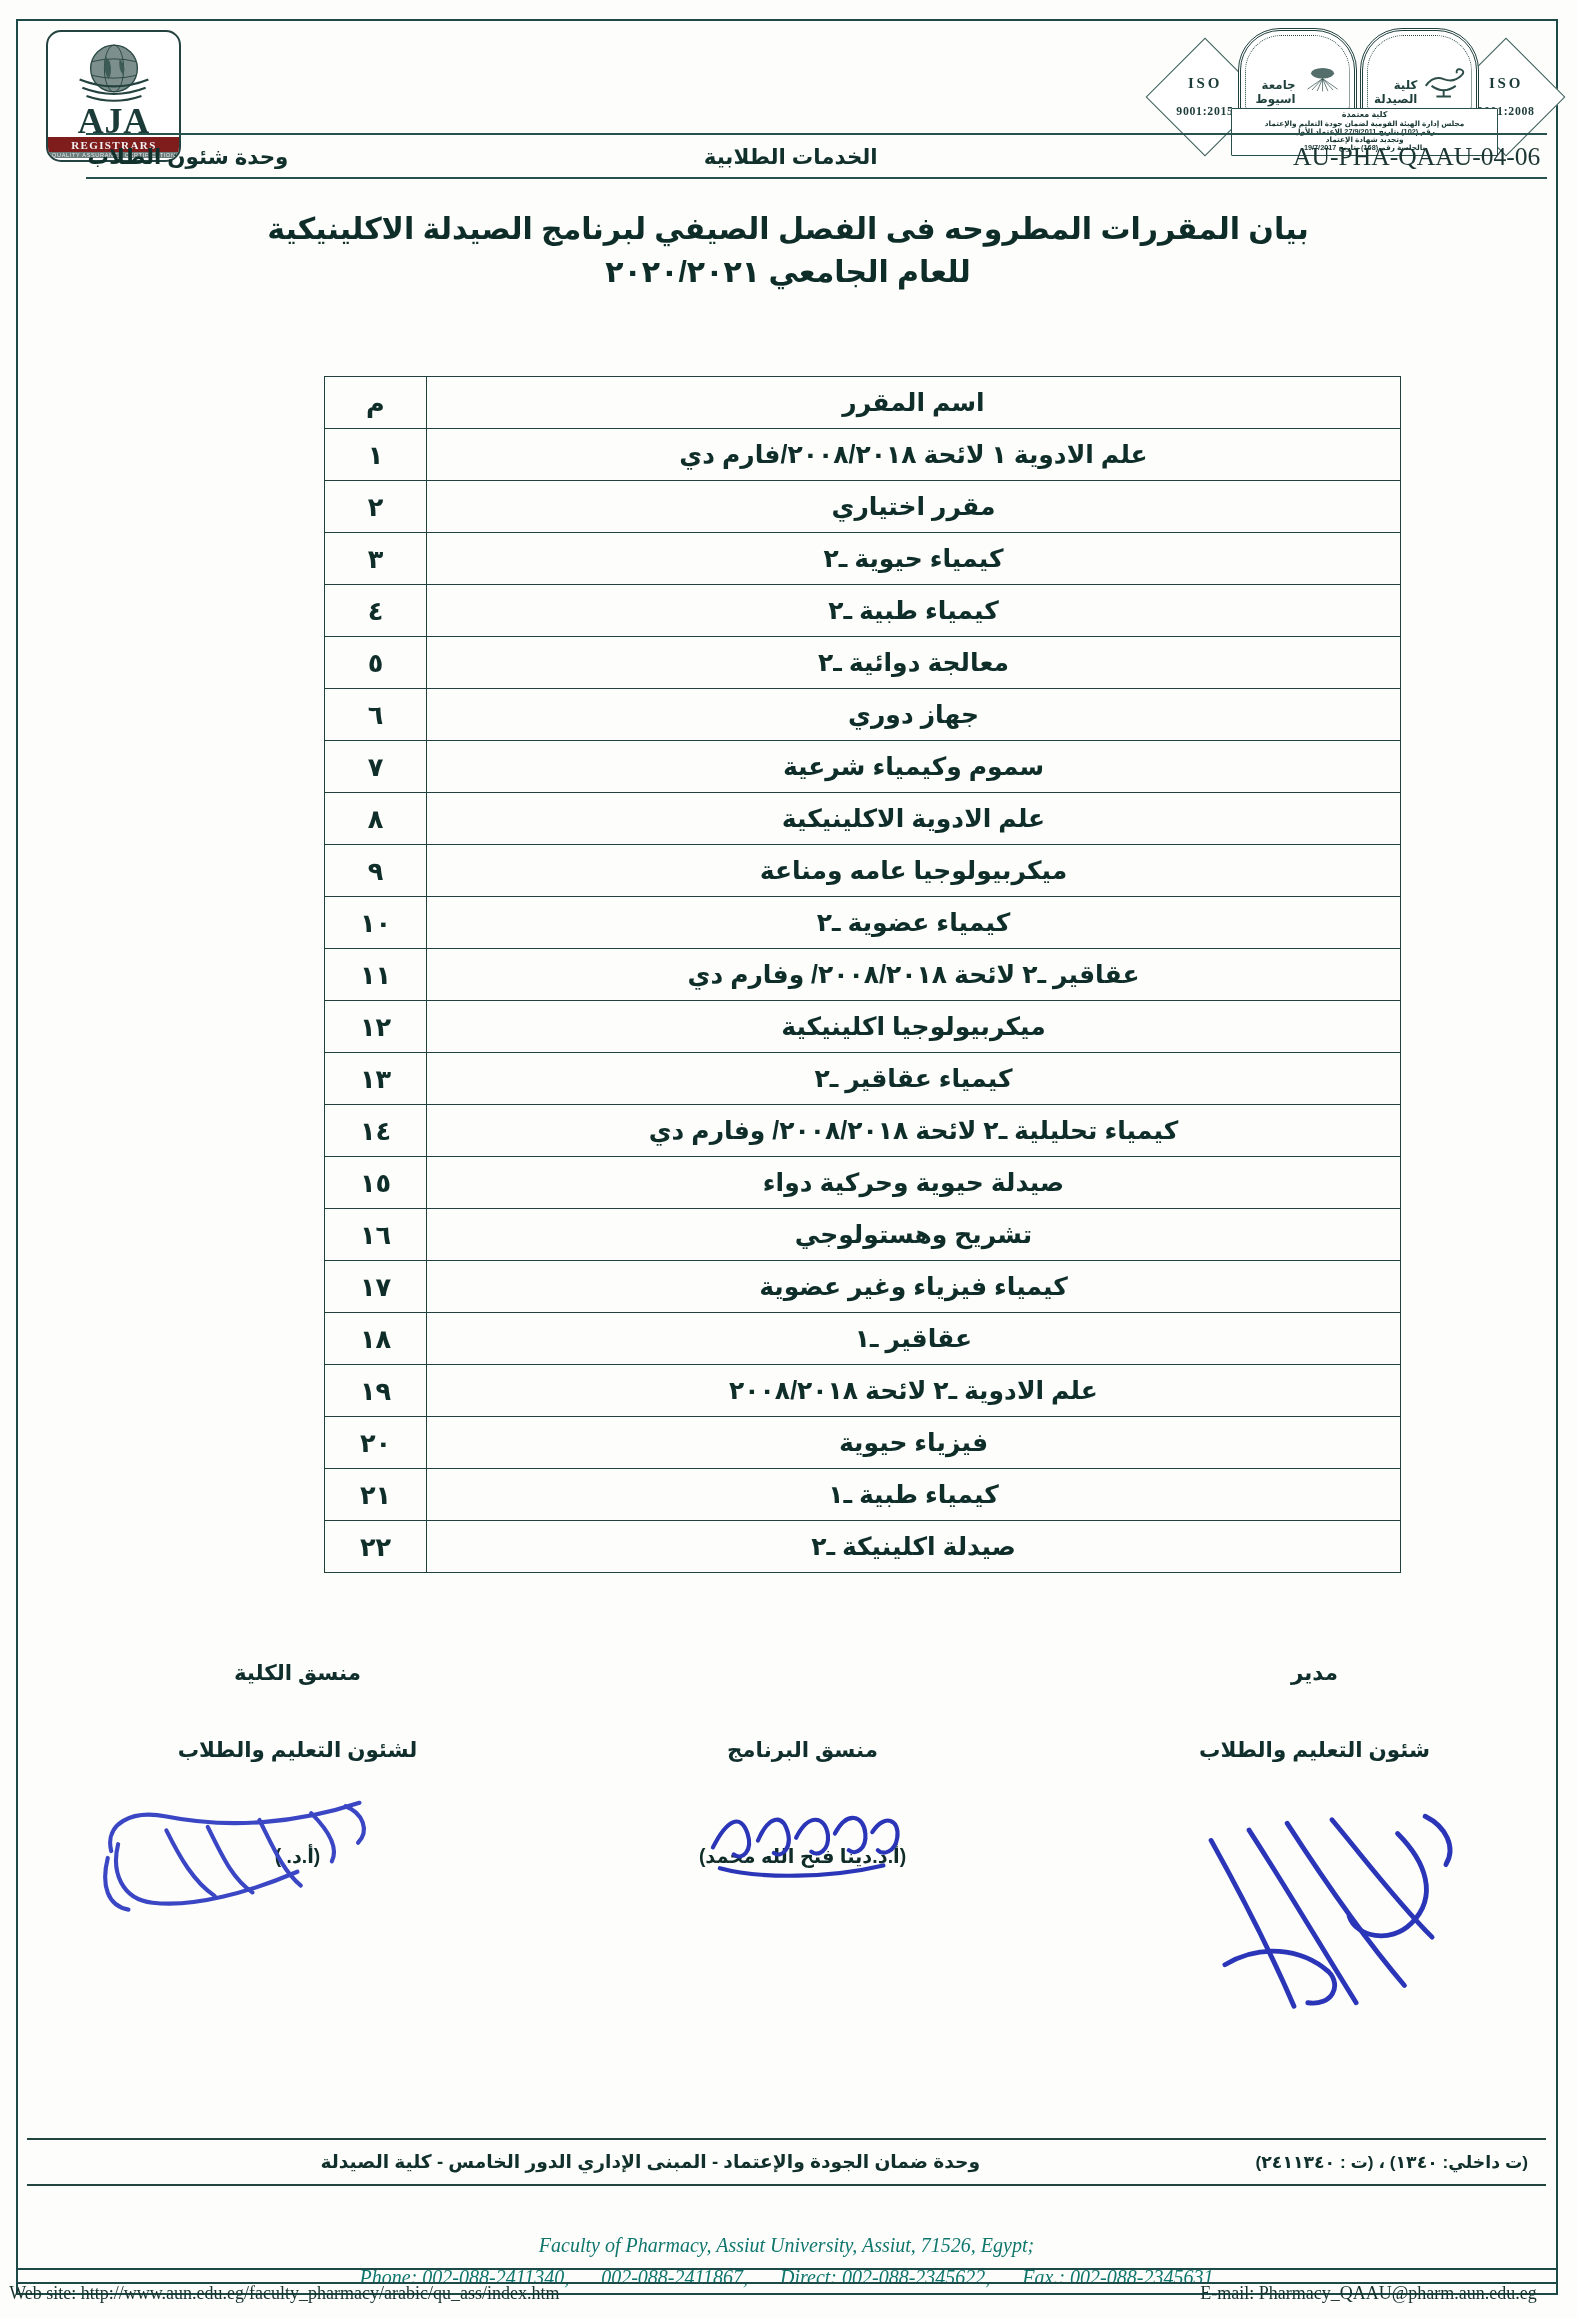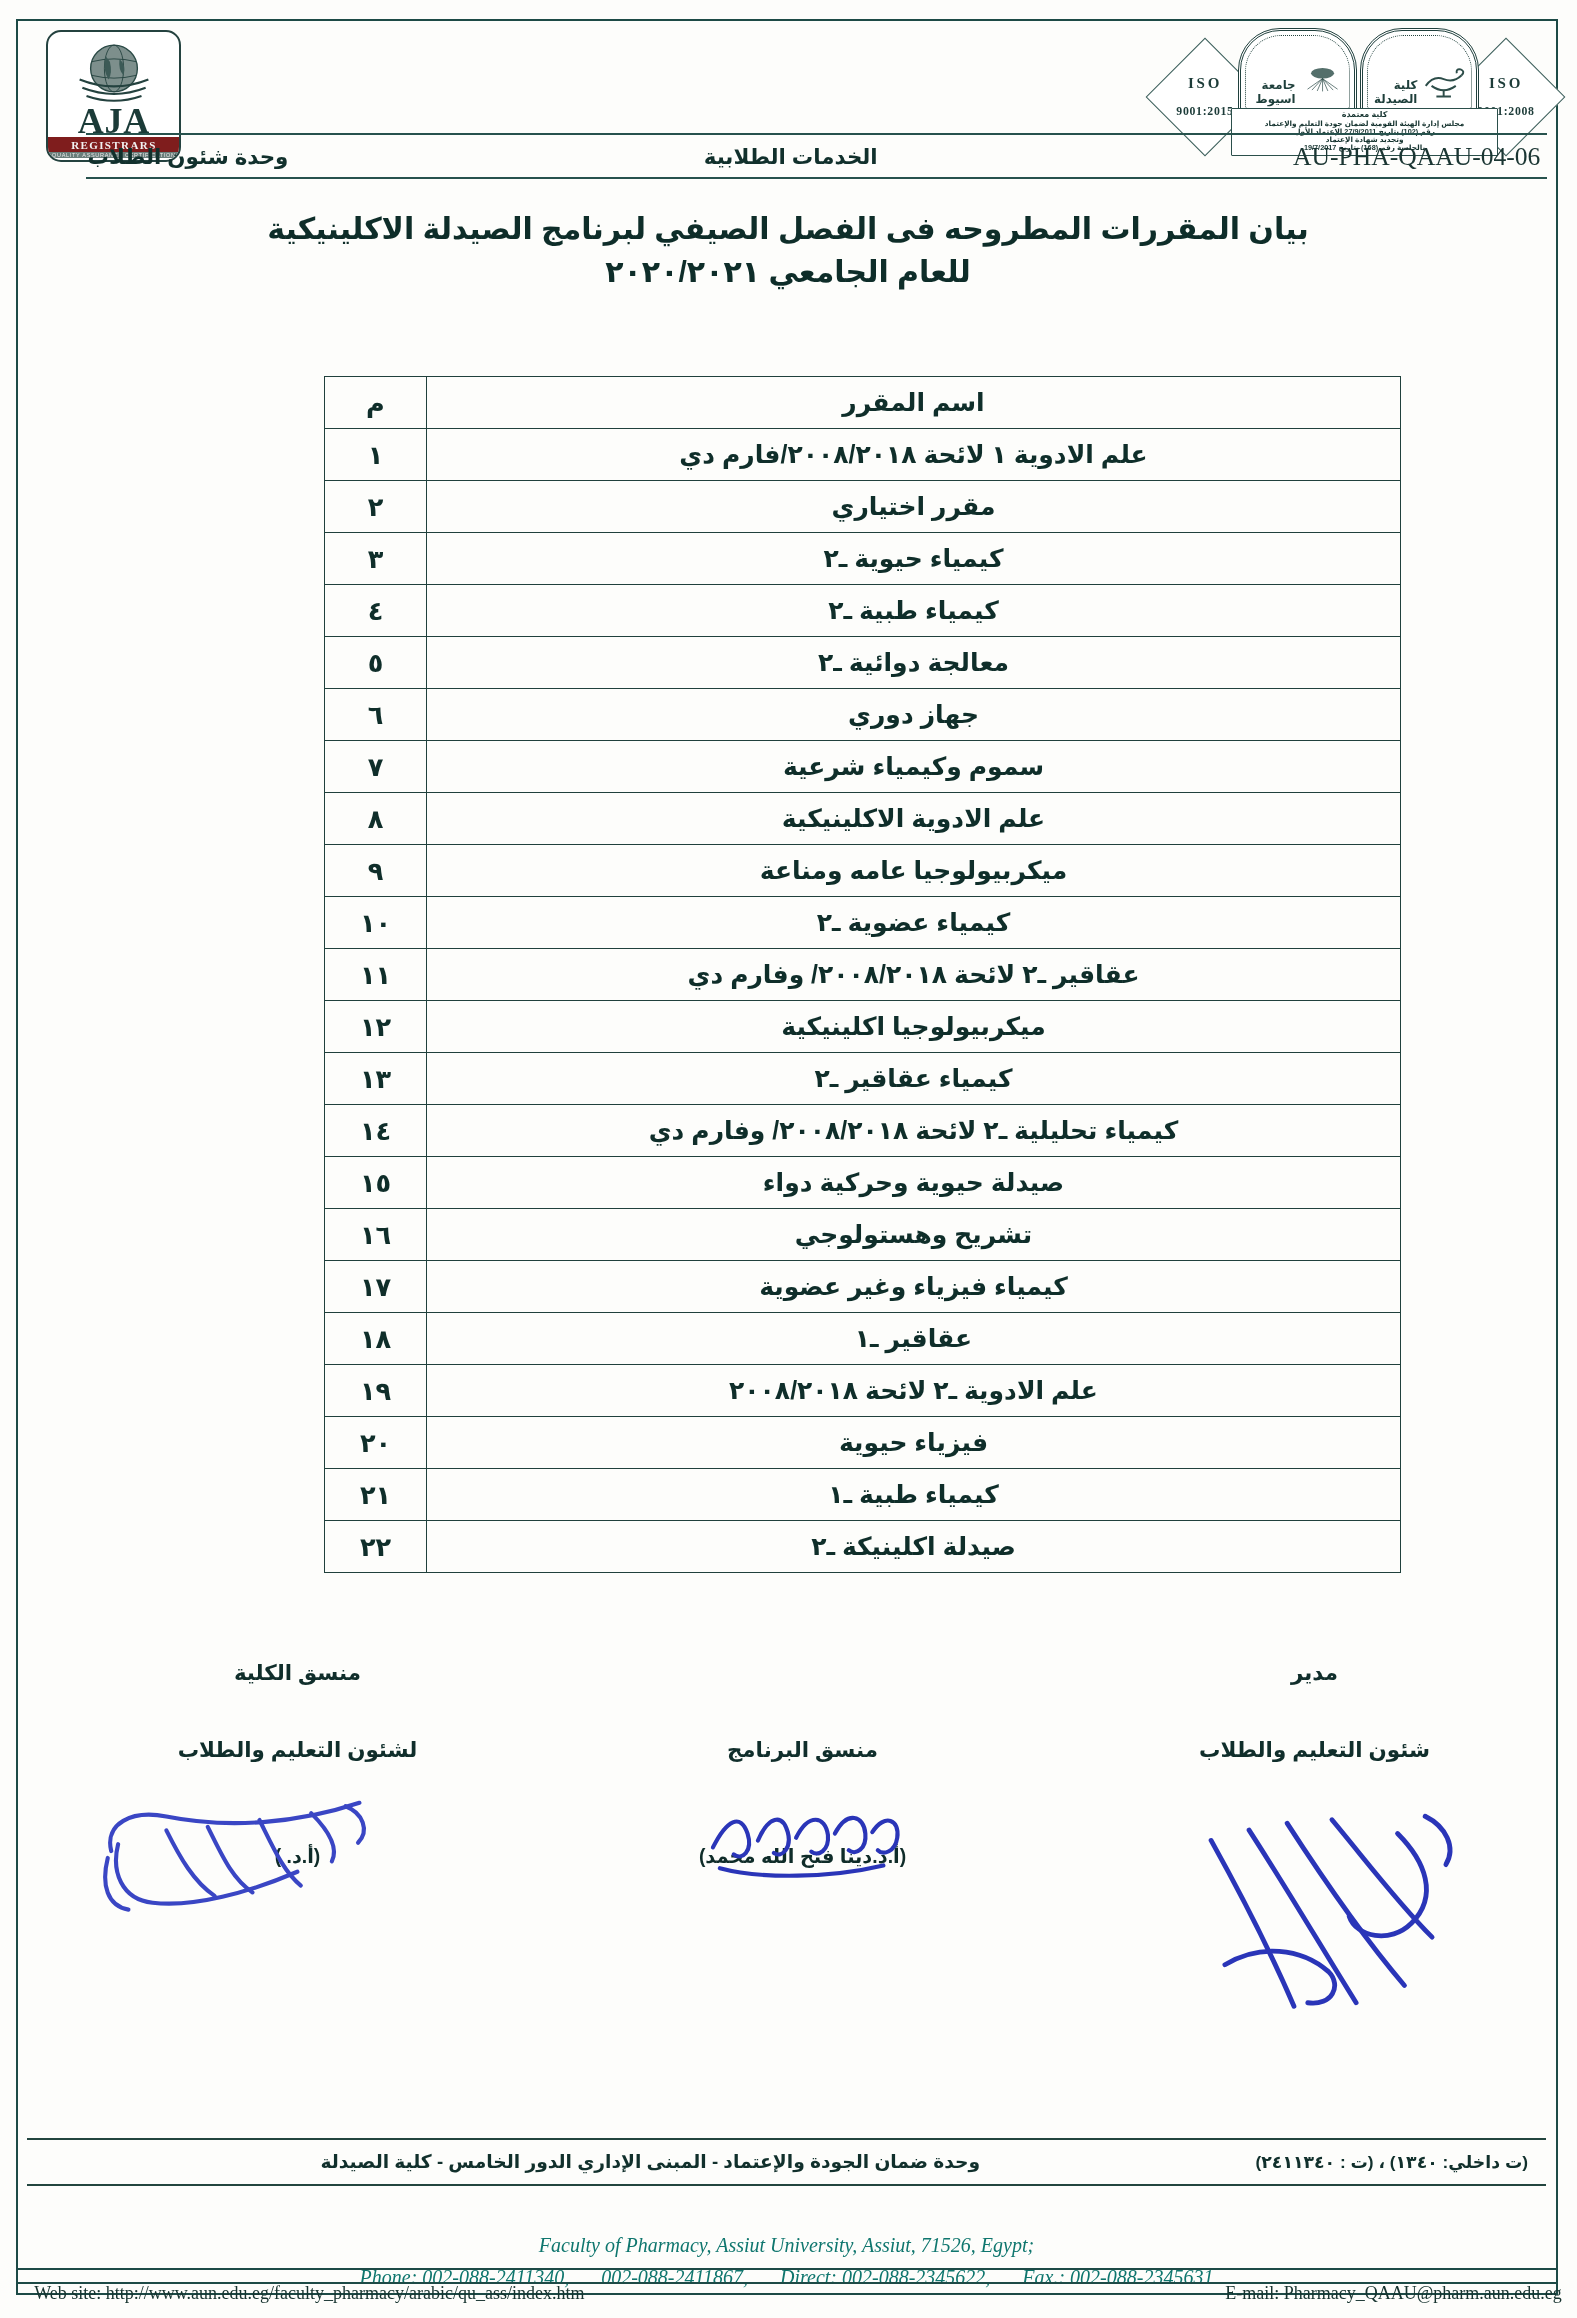--- a/index.html
+++ b/index.html
@@ -363,21 +363,21 @@
   }
   .footer-rule-b {
     position: absolute;
     left: 16.6px;
     width: 1542px;
     top: 2282px;
     border-top: 2.1px solid #1d4a46;
   }
   .footer-links {
     position: absolute;
-    left: 31px;
+    left: 6px;
     width: 1536px;
     top: 2283px;
     display: flex;
     justify-content: space-between;
     direction: ltr;
     font-family: "Liberation Serif", "DejaVu Serif", serif;
     font-size: 18px;
     color: #16332f;
     padding: 0 4.2px;
     box-sizing: border-box;

